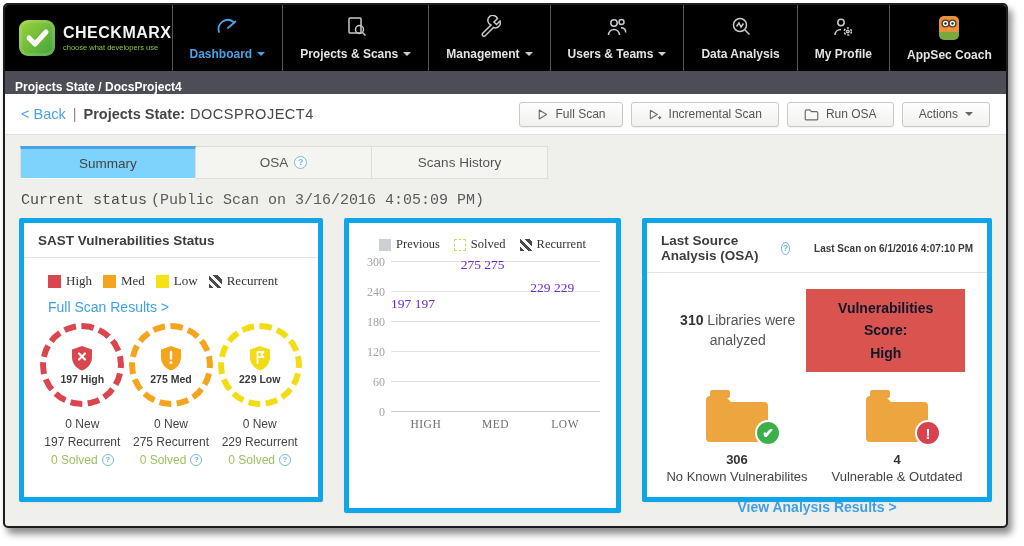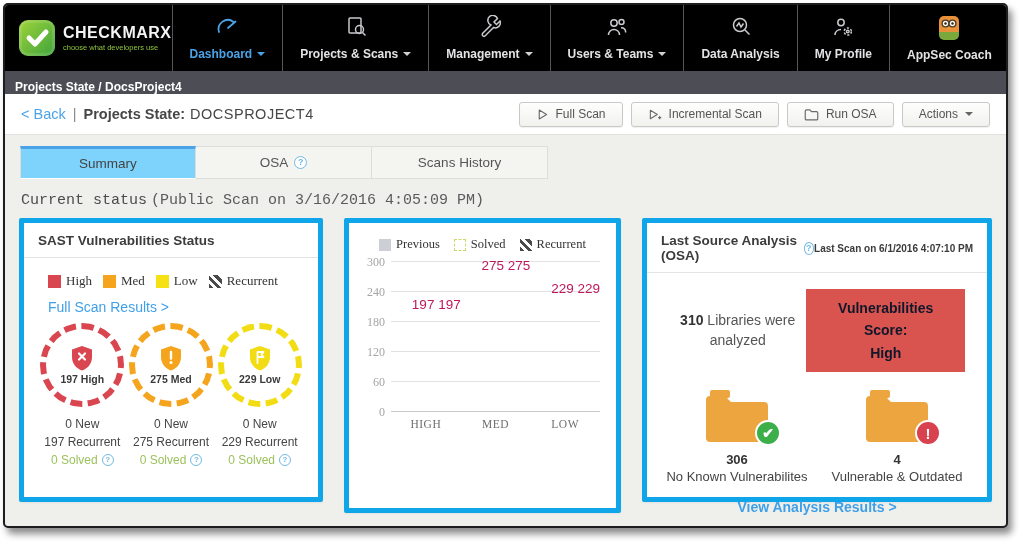--- a/index.html
+++ b/index.html
@@ -48,21 +48,21 @@
   .status-detail { color:#5b5b5b; }
 
   
   .panels { display:flex; margin:0 14px; gap:21px; align-items:flex-start; }
   .panel { background:#fff; border:5px solid #0ea5e9; border-radius:2px; box-shadow:0 1px 2px rgba(0,0,0,.05); height:284px; }
   .panel.p1 { width:304px; }
   .panel.p2 { width:305px; height:295px; }
   .panel.p3 { flex:1; }
   .panel-title-row { display:flex; align-items:center; padding:10px 14px 9px 14px; border-bottom:1px solid #e4e4e2; }
   .panel-title { font-size:13.5px; font-weight:bold; color:#3c3c3c; display:flex; align-items:center; gap:6px; }
-  .last-scan { margin-left:auto; font-size:10px; font-weight:bold; color:#3a3a3a; white-space:nowrap; }
+  .last-scan { margin-left:auto; font-size:10px; font-weight:bold; color:#3a3a3a; white-space:nowrap;padding-left:24px; }
 
   
   .sast-legend { display:flex; align-items:center; gap:11px; margin:15px 0 0 24px; font-family:"Liberation Serif",serif; font-size:13px; color:#333; }
   .lg-item { display:flex; align-items:center; gap:5px; }
   .lg-swatch { width:13px; height:13px; display:inline-block; }
   .sw-high { background:#d9464f; }
   .sw-med  { background:#f5a41e; }
   .sw-low  { background:#f6e214; }
   .sw-recurrent { background:repeating-linear-gradient(45deg,#4a4a4a 0 3px,#fff 3px 6px); }
   .link { color:#3fa0e8; font-size:14px; cursor:pointer; }
@@ -92,21 +92,21 @@
   .gridline { position:absolute; left:0; right:0; height:1px; background:#e2e2e0; }
   .gridline.base { background:#c9c9c6; }
   .groups { position:absolute; inset:0; display:flex; }
   .bar-group { flex:1; position:relative; display:flex; align-items:flex-end; justify-content:center; }
   .bars { display:flex; align-items:flex-end; }
   .bar { width:27px; }
   .bar.prev { background:#ccd0d5; }
   .bar.rec.sev-high { background:repeating-linear-gradient(45deg,#d9464f 0 5px,#fff 5px 9px); }
   .bar.rec.sev-med  { background:repeating-linear-gradient(45deg,#f5a41e 0 5px,#fff 5px 9px); }
   .bar.rec.sev-low  { background:repeating-linear-gradient(45deg,#f6e214 0 5px,#fff 5px 9px); }
-  .pair-label { position:absolute; width:100%; text-align:right; font-family:Liberation Sans, sans-serif; font-size:13.5px; color:#be185d; margin-bottom:2px; }
+  .pair-label { position:absolute; width:100%; text-align:left; font-family:Liberation Serif, serif; font-size:13.5px; color:#6d28d9; margin-bottom:2px; }
   .x-axis { display:flex; margin:6px 16px 0 42px; }
   .x-label { flex:1; text-align:center; font-family:"Liberation Serif",serif; font-size:11.5px; color:#6e6e6e; letter-spacing:.5px; }
 
   
   .osa-row1 { display:flex; align-items:center; justify-content:space-between; padding:16px 22px 0 22px; }
   .lib-text { width:150px; text-align:center; font-size:14px; color:#555; line-height:1.4; }
   .lib-count { font-weight:bold; color:#333; }
   .score-box { background:#d9534f; color:#0f172a; font-weight:bold; font-size:14px; text-align:center; padding:8px 14px; line-height:1.6; min-width:146px; }
   .osa-folders { display:flex; justify-content:space-around; padding:14px 10px 0 10px; }
   .folder-col { text-align:center; width:160px; }

